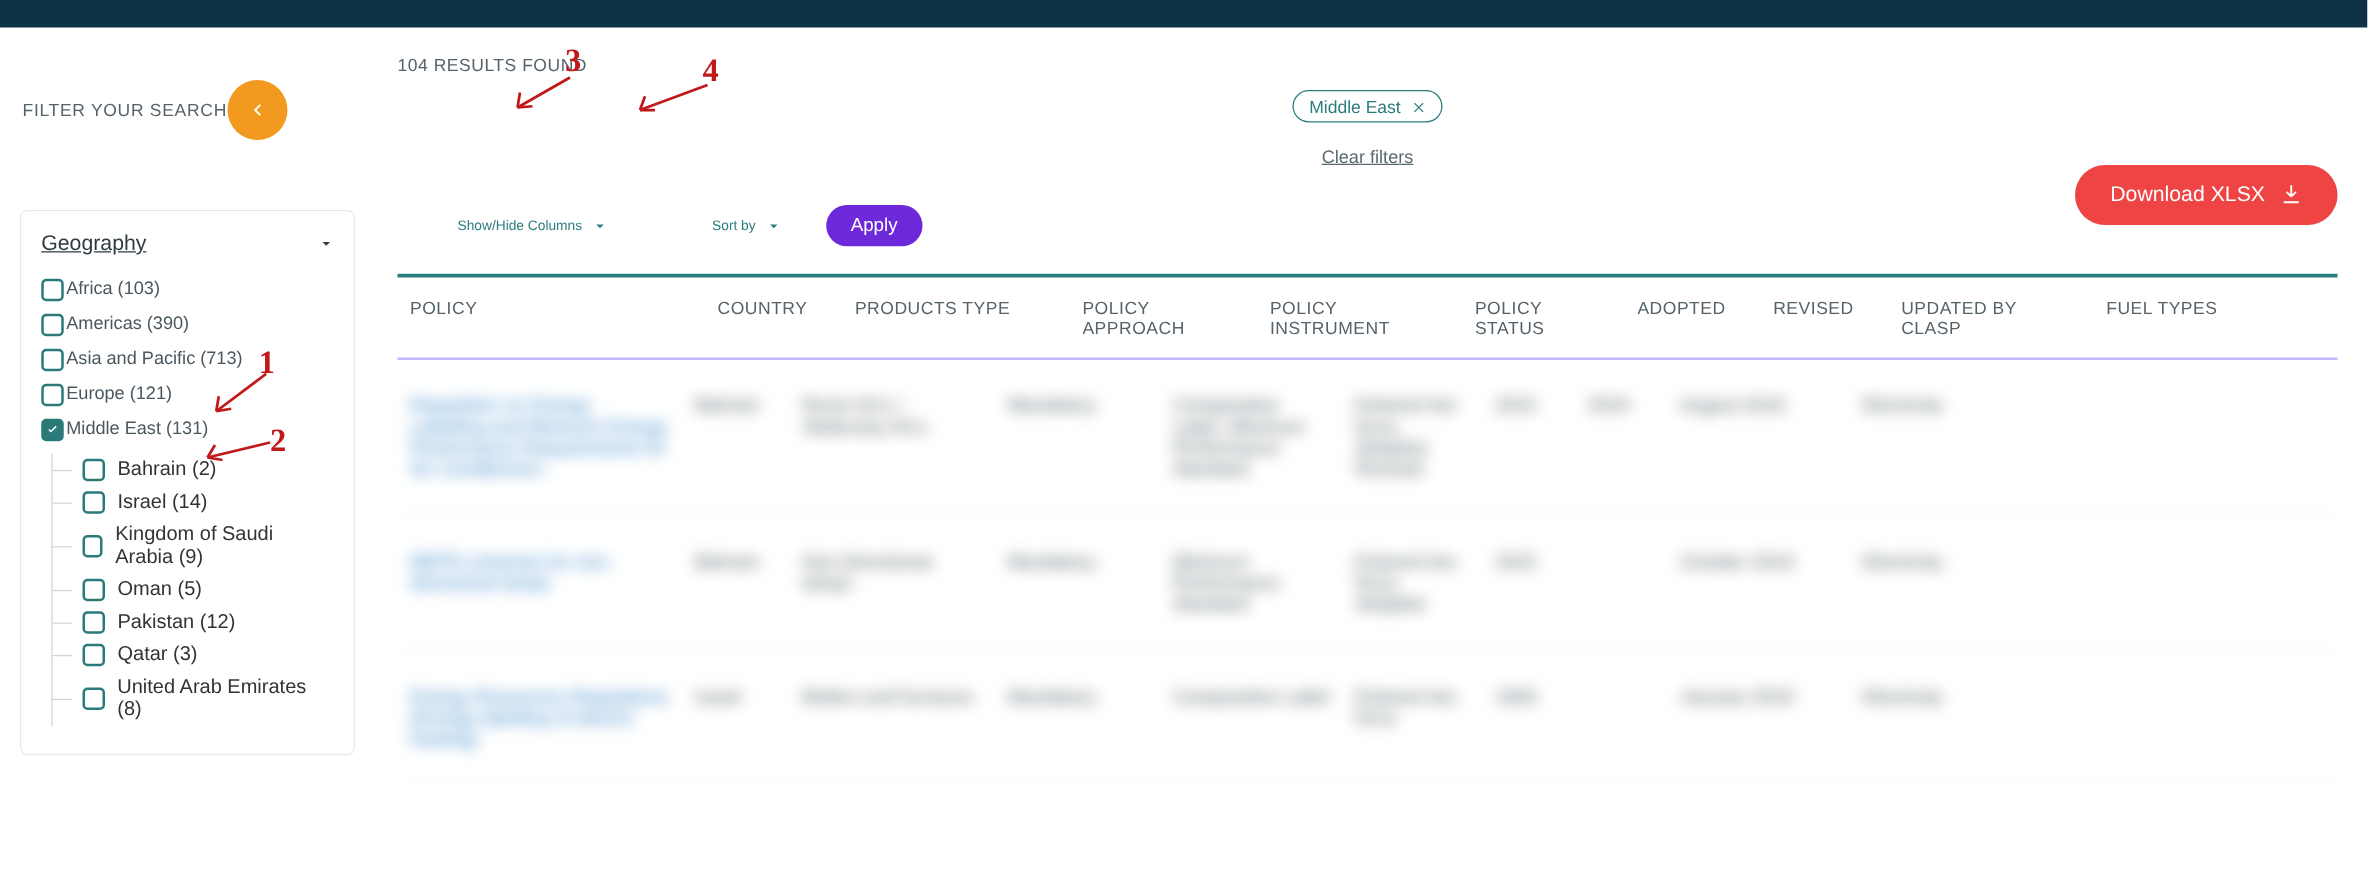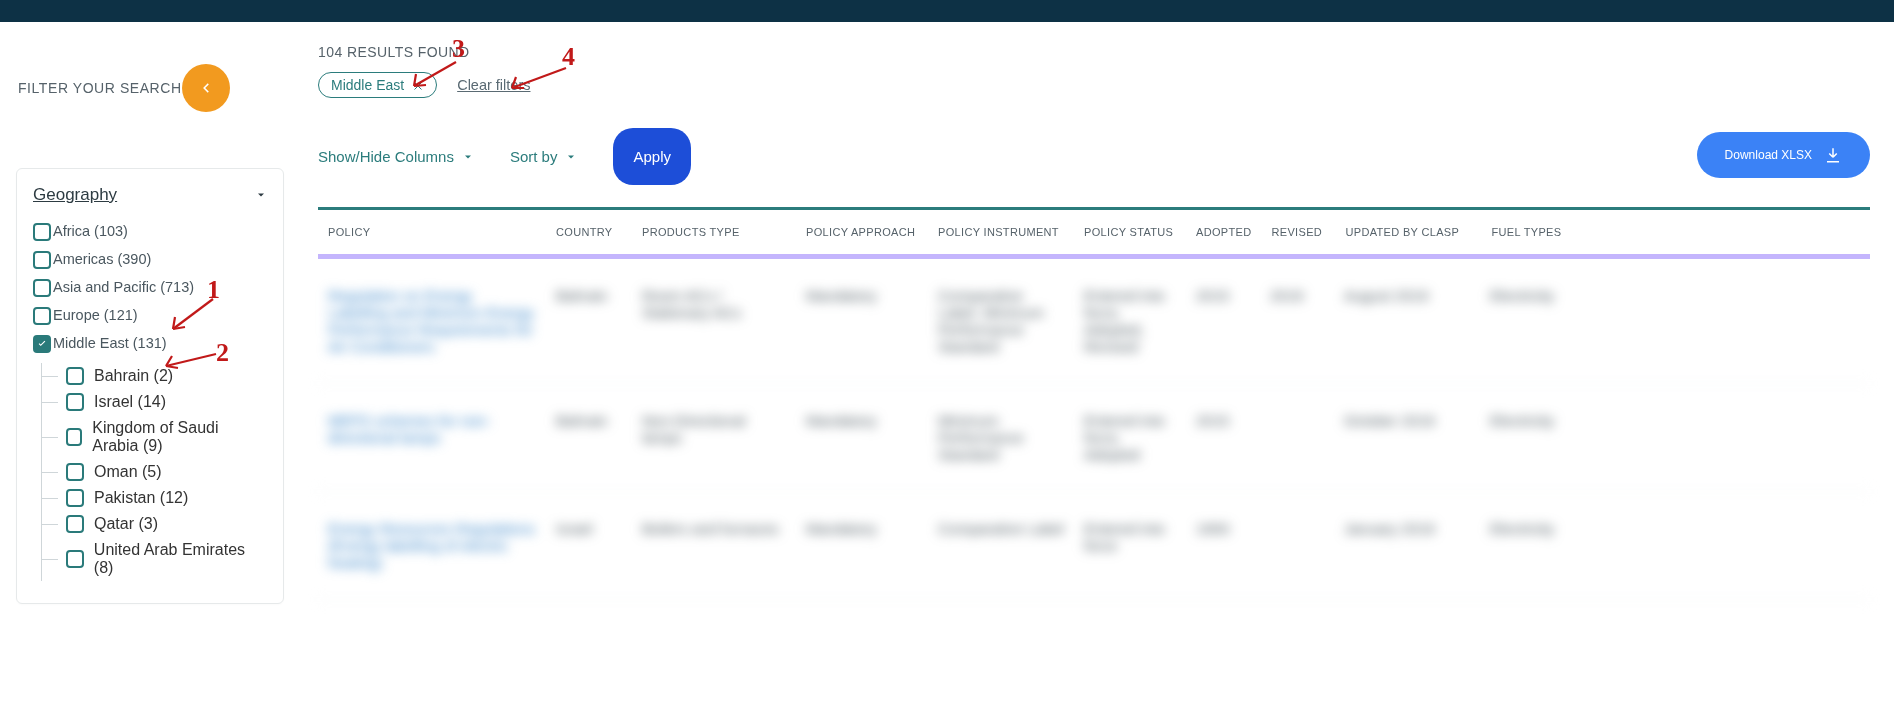--- a/index.html
+++ b/index.html
@@ -50,45 +50,45 @@
   .sublist .srow {
     display:flex; align-items:center; gap:10px; position:relative;
     padding: 4px 0 4px 24px;
   }
   .sublist .srow::before {
     content:""; position:absolute; left:0; top:50%; width:16px; height:1px; background:#cfd6d9;
   }
   .srow:last-child { }
   .main { flex:1; padding: 22px 24px 0 18px; position:relative; }
   .results-found { font-size: 14px; letter-spacing: .03em; color:#56626a; margin-bottom: 12px; }
-  .chips { display:flex; align-items:center; gap:20px; margin-bottom: 30px; }
+  .chips { display:flex; align-items:center; gap:20px; margin-bottom: 30px; flex-direction: column; }
   .chip {
     display:inline-flex; align-items:center; gap:8px;
     border:1.5px solid #2b7c7c; color:#2b7c7c; padding: 4px 12px; border-radius: 18px;
     font-size: 14px;
   }
   .chip .x { width:12px; height:12px; cursor:pointer; }
   .chip .x svg { width:12px; height:12px; stroke:#2b7c7c; stroke-width:2; fill:none; }
   .clear-filters { color:#5a6a73; font-size: 14.5px; text-decoration: underline; cursor:pointer; }
   .controls { display:flex; align-items:center; gap:36px; margin-bottom: 22px; }
-  .ctl { color:#2b7c7c; font-size: 15px; display:flex; align-items:center; gap:8px; cursor:pointer; }
+  .ctl { color:#2b7c7c; font-size: 11px; display:flex; align-items:center; gap:8px; cursor:pointer;margin-left:48px; }
   .ctl svg { width:12px; height:12px; fill:#2b7c7c; }
   .apply-btn {
-    background:#1d4ed8; color:#fff; padding: 20px 20px; border-radius: 20px;
+    background:#6d28d9; color:#fff; padding: 8px 20px; border-radius: 20px;
     font-size: 15px; cursor:pointer;
   }
   .download-btn {
     position:absolute; right:24px; top:110px;
-    background:#3b82f6; color:#fff; padding: 14px 28px; border-radius: 26px;
-    font-size: 12px; display:flex; align-items:center; gap:12px; cursor:pointer;
+    background:#ef4444; color:#fff; padding: 14px 28px; border-radius: 26px;
+    font-size: 17px; display:flex; align-items:flex-start; gap:12px; cursor:pointer;
   }
   .download-btn svg { width:18px; height:18px; stroke:#fff; stroke-width:2; fill:none; }
   .table-head {
-    border-top: 3px solid #2b7c7c; border-bottom: 5px solid #c4b5fd;
-    display:flex; padding: 16px 0; font-size: 11px; letter-spacing: .03em; color:#56626a;
+    border-top: 3px solid #2b7c7c; border-bottom: 2px solid #c4b5fd;
+    display:flex; padding: 16px 0; font-size: 14px; letter-spacing: .03em; color:#56626a;gap:18px;
   }
   .th { padding: 0 10px; }
   .c-policy { flex: 0 0 228px; }
   .c-country { flex: 0 0 86px; }
   .c-ptype { flex: 0 0 164px; }
   .c-approach { flex: 0 0 132px; }
   .c-instr { flex: 0 0 146px; }
   .c-status { flex: 0 0 112px; }
   .c-adopted { flex: 0 0 74px; }
   .c-revised { flex: 0 0 74px; }

